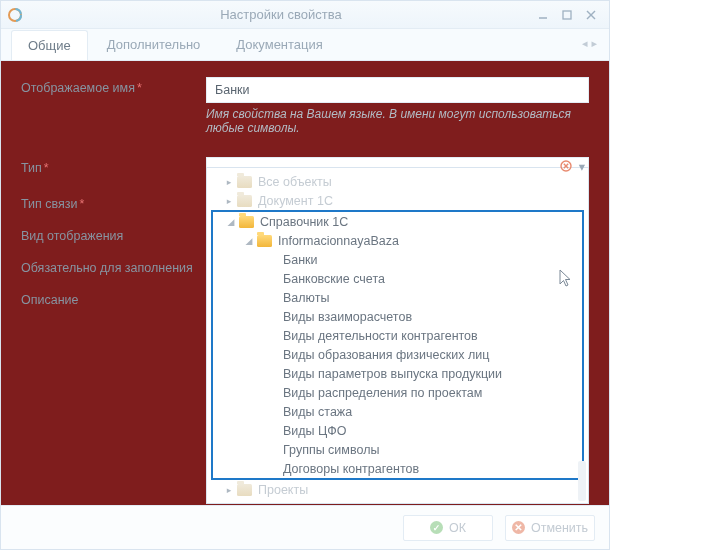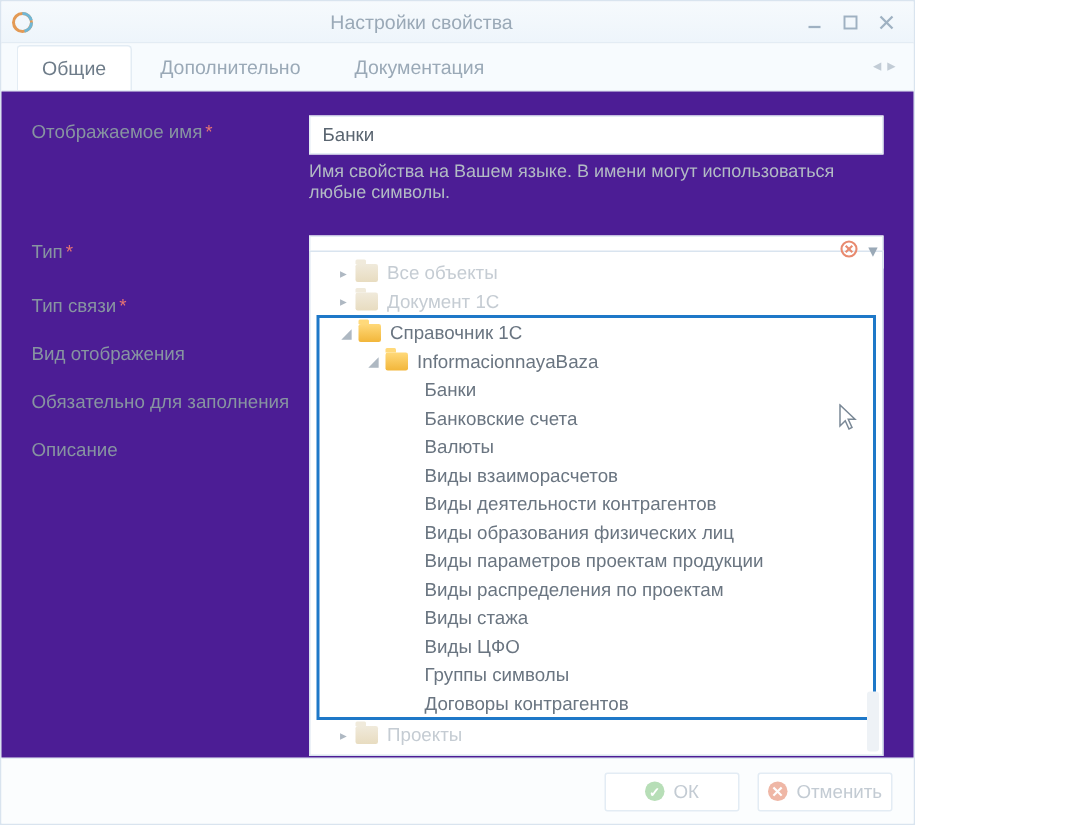--- a/index.html
+++ b/index.html
@@ -8,27 +8,27 @@
   .window { width: 610px; height: 550px; border: 1px solid #d9e4ef; background: #fcfdfe; display: flex; flex-direction: column; position: relative; }
   .titlebar { height: 28px; background: linear-gradient(#f6fafd,#eef5fb); display: flex; align-items: center; padding: 0 6px; color: #8a99a8; border-bottom: 1px solid #e3ecf4; }
   .titlebar .logo { width: 16px; height: 16px; margin-right: 8px; }
   .titlebar .title { flex: 1; text-align: center; color: #9aa9b7; font-size: 13px; }
   .winbtn { width: 24px; height: 18px; display: flex; align-items: center; justify-content: center; color: #9fb1c2; font-size: 13px; }
   .winbtn svg { display: block; }
   .tabbar { height: 32px; display: flex; align-items: flex-start; padding: 0 10px; background: #f7fbfe; border-bottom: 1px solid #e3ecf4; position: relative; }
   .tab { padding: 7px 16px; color: #9aa9b7; font-size: 13px; border: 1px solid transparent; border-bottom: none; margin-right: 2px; }
   .tab.active { background: #fff; color: #6e7c89; border-color: #e3ecf4; border-radius: 3px 3px 0 0; position: relative; top: 1px; }
   .tab-arrows { position: absolute; right: 12px; top: 8px; display: flex; gap: 4px; color: #c2ccd6; font-size: 11px; }
-  .body { flex: 1; padding: 16px 20px 10px 20px; background: #4c1d95; position: relative; overflow: hidden; }
+  .body { flex: 1; padding: 16px 20px 10px 20px; background: #7f1d1d; position: relative; overflow: hidden; }
   .row { display: flex; align-items: flex-start; margin-bottom: 14px; }
   .label { width: 185px; color: #8794a1; font-size: 12.5px; padding-top: 4px; }
   .label .req { color: #e67373; margin-left: 2px; }
   .field { flex: 1; position: relative; }
   .textinput { width: 100%; height: 26px; border: 1px solid #e3ecf4; background: #fff; padding: 0 8px; color: #5a6570; font-size: 12.5px; font-family: inherit; }
-  .hint { color: #b2bbc4; font-size: 12px; margin-top: 4px; }
+  .hint { color: #b2bbc4; font-style: italic; font-size: 12px; margin-top: 4px; }
   .type-combo { position: relative; }
   .combo-controls { position: absolute; right: 2px; top: 2px; display: flex; gap: 4px; align-items: center; z-index: 30; }
   .clear-btn { width: 14px; height: 14px; color: #e88a6f; display: flex; align-items: center; justify-content: center; }
   .dd-btn { width: 10px; height: 14px; color: #9aa9b7; display: flex; align-items: center; justify-content: center; }
   .dropdown {
     position: absolute;
     left: 0; top: 10px;
     width: 100%;
     border: 1px solid #d9e4ef;
     background: #fff;
@@ -169,21 +169,21 @@
                   <div class="tree-row">
                     <span class="spacer" style="width:64px"></span>
                     <span>Виды деятельности контрагентов</span>
                   </div>
                   <div class="tree-row">
                     <span class="spacer" style="width:64px"></span>
                     <span>Виды образования физических лиц</span>
                   </div>
                   <div class="tree-row">
                     <span class="spacer" style="width:64px"></span>
-                    <span>Виды параметров проектам продукции</span>
+                    <span>Виды параметров выпуска продукции</span>
                   </div>
                   <div class="tree-row">
                     <span class="spacer" style="width:64px"></span>
                     <span>Виды распределения по проектам</span>
                   </div>
                   <div class="tree-row">
                     <span class="spacer" style="width:64px"></span>
                     <span>Виды стажа</span>
                   </div>
                   <div class="tree-row">

